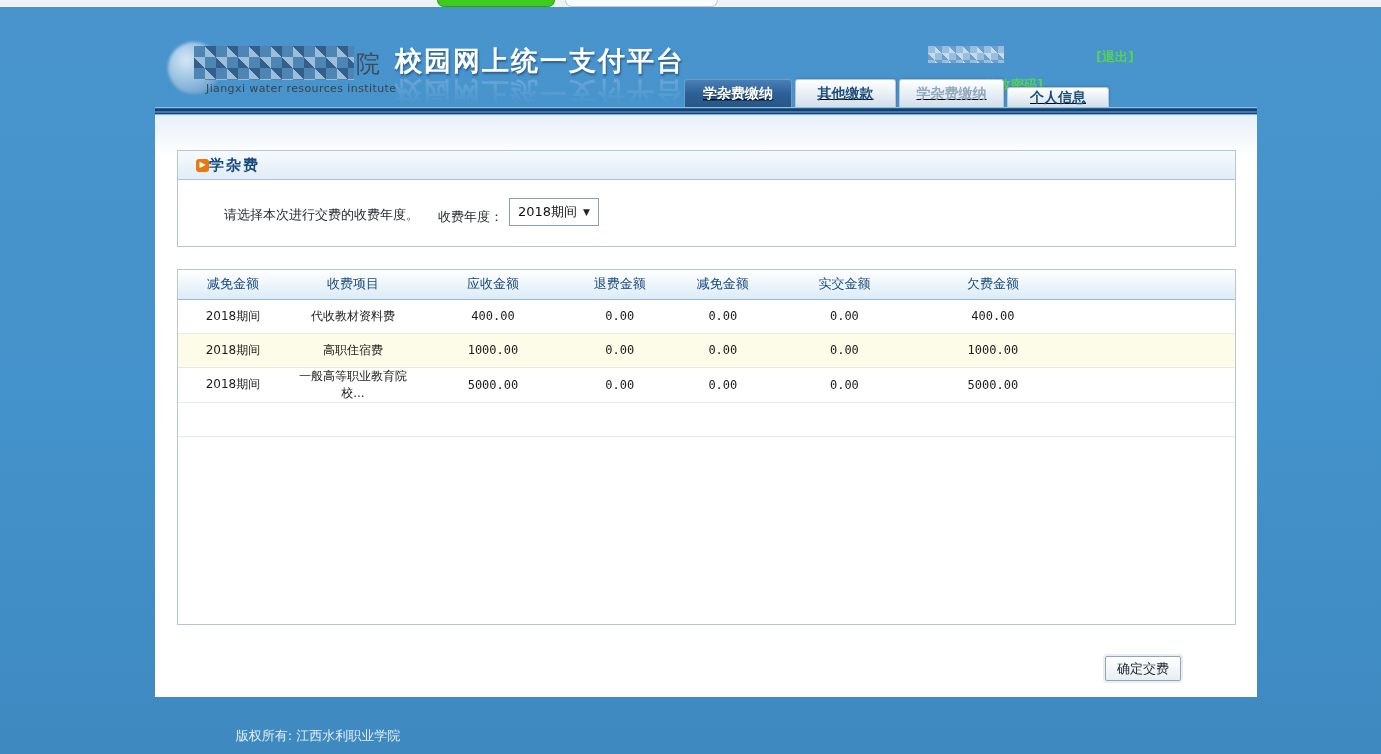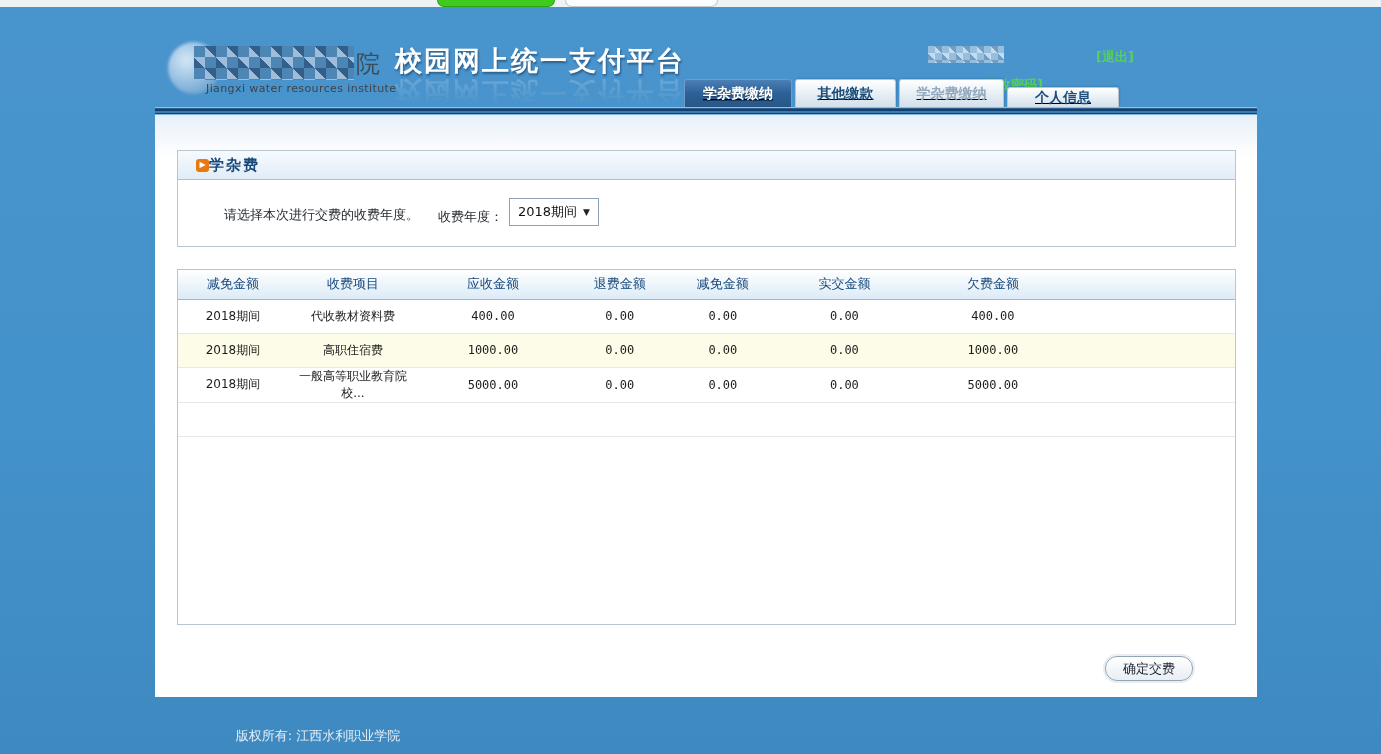--- a/index.html
+++ b/index.html
@@ -51,21 +51,21 @@
   
   .tabs { position:absolute; left:684px; top:72px; height:28px; display:flex; gap:3px; z-index:3;text-decoration:underline; }
   .tab { display:flex; align-items:center; justify-content:center; font-size:14px; font-weight:bold;
       border-radius:3px 3px 0 0; cursor:pointer; white-space:nowrap; }
   .tab-inactive { background:linear-gradient(180deg,#ffffff 0%, #eaf1f7 45%, #d3dfe9 100%);
       border:1px solid #b9c6d1; border-bottom:none; color:#1d4e79;
       box-shadow:inset 0 1px 0 #fff, 1px -1px 2px rgba(0,0,0,.12); }
   .tab-active { background:linear-gradient(180deg,#4a80b6 0%, #2d6096 50%, #275787 100%);
       border:1px solid #6d9cc6; border-bottom:none; color:#fff; text-shadow:0 1px 1px rgba(0,0,0,.35); }
   .tab-dim { color:#93a9bd; }
-  .tab-w1 { width:108px; } .tab-w2 { width:101px; } .tab-w3 { width:105px; } .tab-w4 { width:112px;margin-top:8px; }
+  .tab-w1 { width:108px; } .tab-w2 { width:101px; } .tab-w3 { width:105px; } .tab-w4 { width:102px;margin-top:8px; }
 
   .nav-bar { position:absolute; left:155px; top:100px; width:1102px; height:8px; z-index:2;
       background:linear-gradient(180deg,#8fc0e4 0%,#8fc0e4 12%,#2e5f93 12%,#2e5f93 30%,#14406e 30%,#14406e 50%,
         #3f7ab0 50%,#3f7ab0 70%,#16446f 70%,#16446f 88%,#7fb4dd 88%,#7fb4dd 100%); }
 
   
   .content { position:absolute; left:155px; top:108px; width:1102px; height:582px;
       background:linear-gradient(180deg,#e7f0f9 0px, #ffffff 42px); }
 
   .panel { position:absolute; left:22px; width:1059px; border:1px solid #b9c6d2; background:#fff; }
@@ -87,22 +87,22 @@
   .panel-table { top:154px; height:356px; overflow:hidden; }
   table.fee { width:100%; border-collapse:collapse; table-layout:fixed; }
   table.fee thead tr { height:29px; background:linear-gradient(180deg,#ffffff,#dcebf7); }
   table.fee thead td { border-bottom:1px solid #9cb8d0; color:#17497c; font-size:13px; text-align:center; }
   table.fee tbody tr { height:34px; }
   table.fee tbody td { text-align:center; font-size:12px; color:#1c1c1c; border-bottom:1px solid #e9e9e4; }
   tr.alt { background:#fcfce8; }
   td.owed { color:#d40000; }
   .num { font-family:"DejaVu Sans Mono","Liberation Mono",monospace; font-size:12px; }
 
-  .confirm-btn { position:absolute; left:950px; top:541px; width:88px; height:25px;
-      border:1px solid #93a5b2; border-radius:12px; background:linear-gradient(180deg,#ffffff,#e9eef3);
+  .confirm-btn { position:absolute; left:950px; top:541px; width:76px; height:25px;
+      border:1px solid #93a5b2; border-radius:2px; background:linear-gradient(180deg,#ffffff,#e9eef3);
       color:#17202b; font-size:13px; display:flex; align-items:center; justify-content:center;
       cursor:pointer; box-shadow:0 0 0 2px rgba(205,218,230,.45); }
 
   
   .footer-line1 { position:absolute; left:18px; top:720px; width:600px; text-align:center;
       color:#e3eef7; font-size:13px; }
   .footer-line2 { position:absolute; left:18px; top:745px; width:600px; text-align:center;
       color:#dfeaf4; font-size:13px; }
 </style>
 </head>

